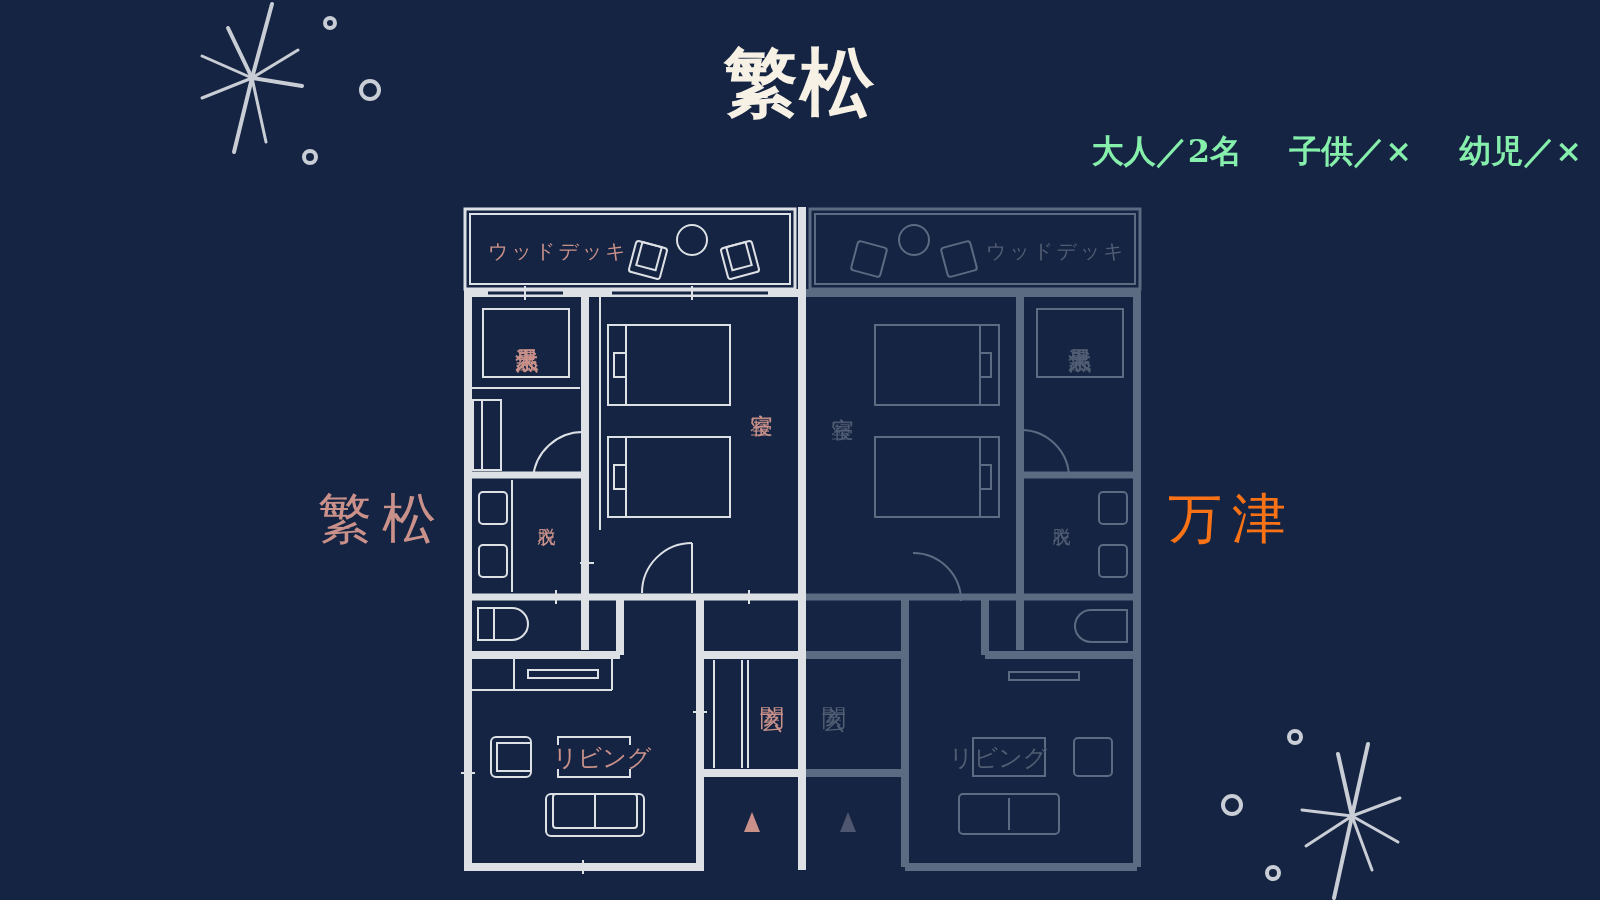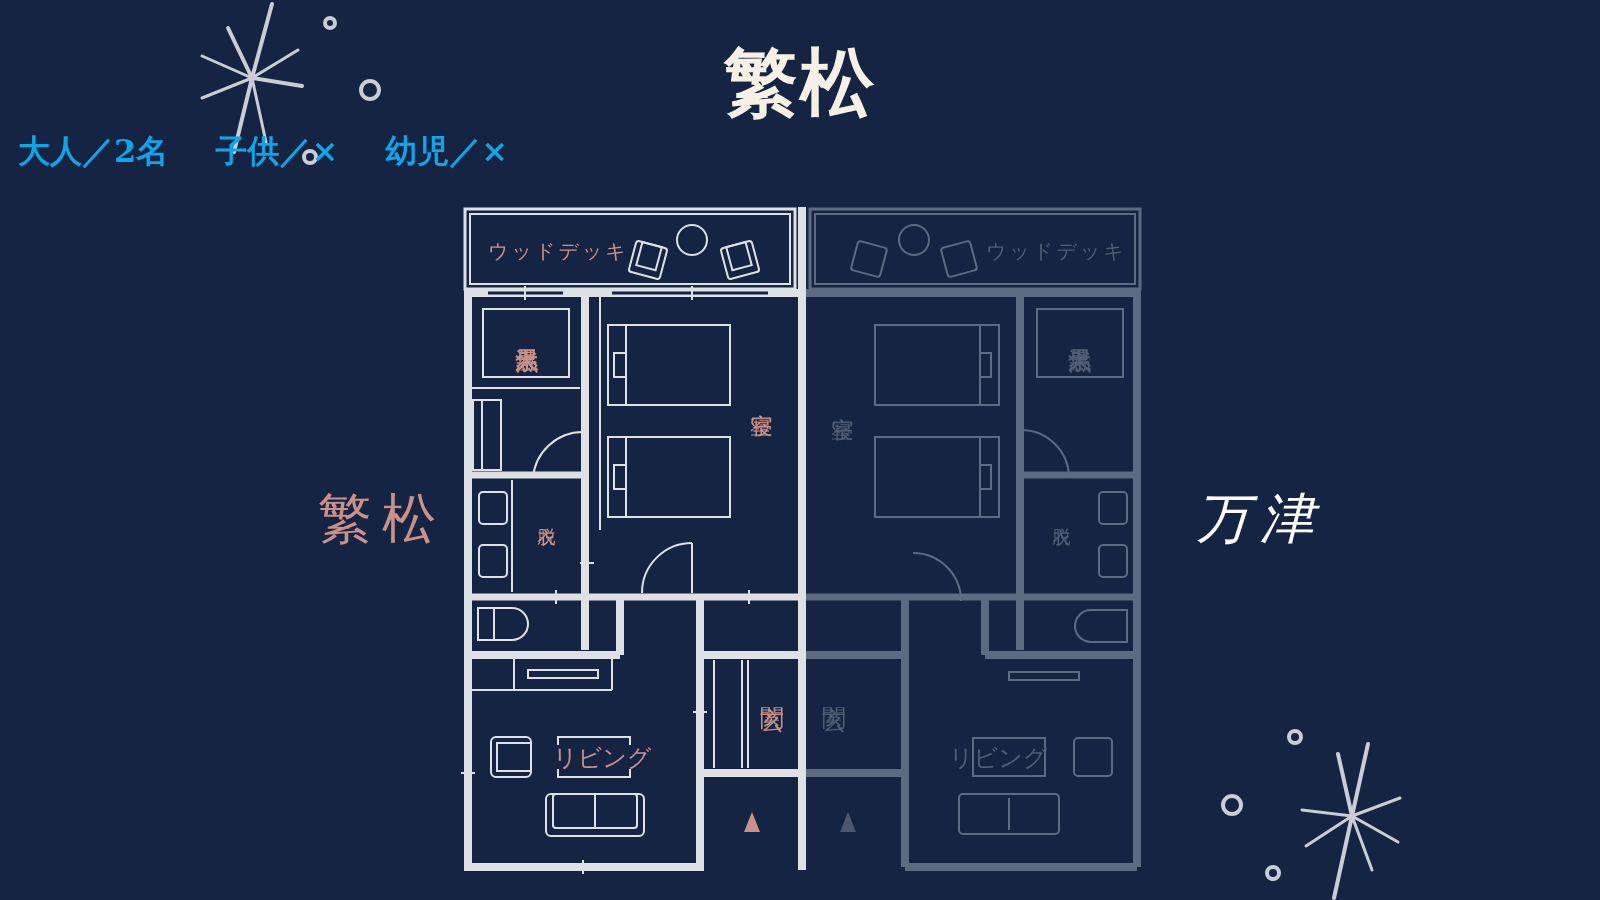--- a/index.html
+++ b/index.html
@@ -10,31 +10,31 @@
     font-family: "DejaVu Serif", "Liberation Serif", serif;
   }
   .title {
     position: absolute; left: 0; right: 0; top: 34px;
     text-align: center; color: #f6f1e4;
     font-size: 74px; font-weight: bold; letter-spacing: 2px;
     font-family: "DejaVu Serif", "Liberation Serif", serif;
   }
   .capacity {
     position: absolute; left: 0; right: 0; top: 130px;
-    text-align: left; color: #0ea5e9;
+    text-align: right; color: #86efac;
     font-size: 32px; font-weight: bold;
     font-family: "DejaVu Serif", "Liberation Serif", serif;
   }
   .capacity span { margin: 0 18px; }
   .side-label {
     position: absolute; top: 483px; font-size: 54px; letter-spacing: 10px;
     font-family: "DejaVu Sans", "Liberation Sans", sans-serif;
   }
   .side-left { left: 318px; color: #c9918a; }
-  .side-right { left: 1196px; color: #ffffff; font-style: italic; }
+  .side-right { left: 1168px; color: #f97316; }
   svg.plan { position: absolute; left: 0; top: 0; }
   .deco { position: absolute; left: 0; top: 0; }
 </style>
 </head>
 <body>
 
 <svg class="deco" width="1600" height="900">
   <g stroke="#c9ced6" stroke-linecap="round" fill="none">
     <line x1="252" y1="78" x2="272" y2="4" stroke-width="4"></line>
     <line x1="252" y1="78" x2="228" y2="28" stroke-width="4"></line>

